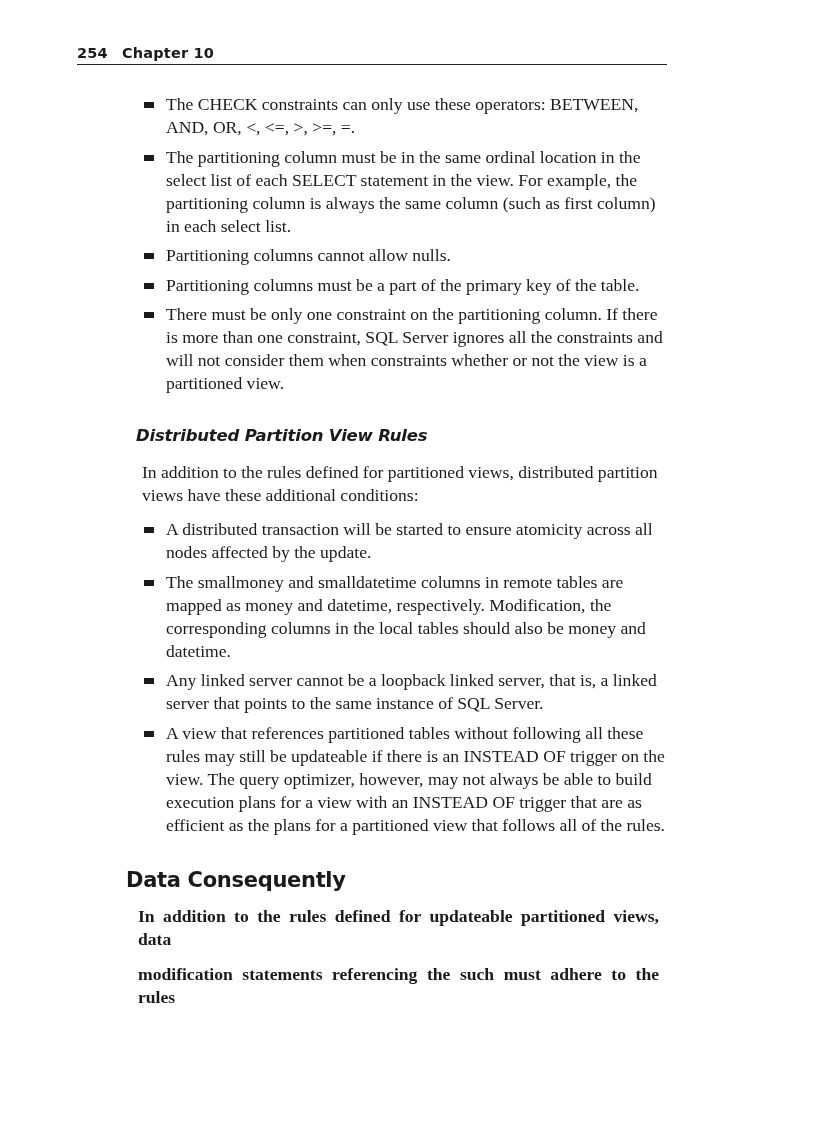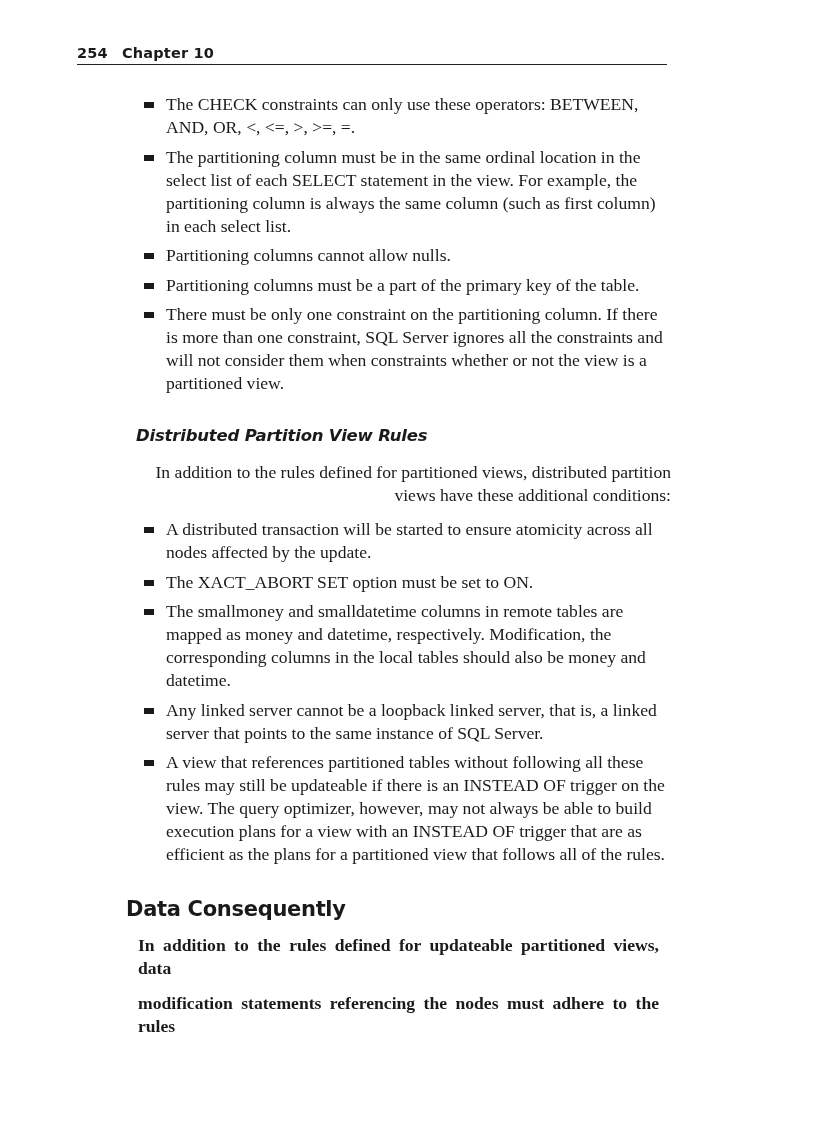--- a/index.html
+++ b/index.html
@@ -17,21 +17,21 @@
   }
   ul.bullets { list-style: none; margin: 0; padding: 0 0 0 40px; }
   ul.bullets li { position: relative; margin: 0 0 6.5px 0; }
   ul.bullets li .bullet {
     position: absolute; left: -22px; top: 9px; width: 10px; height: 6px; background: #1a1a1a;
   }
   .subhead {
     font-family: "DejaVu Sans", sans-serif; font-weight: bold; font-style: italic;
     font-size: 16.5px; line-height: 22px; margin: 30px 0 14px 10px; letter-spacing: -0.2px;
   }
-  p.para { margin: 0 0 11px 16px; text-align: right; }
+  p.para { margin: 0 0 11px 16px; }
   .h2 {
     font-family: "DejaVu Sans", sans-serif; font-weight: bold; font-size: 21px;
     line-height: 26px; margin: 30px 0 12px 0; letter-spacing: -0.3px;
   }
   p.justify { text-align: justify; text-align-last: justify; margin: 12px; font-weight: bold; }
 </style>
 </head>
 <body>
 
 <div class="header">
@@ -45,22 +45,22 @@
     <li><span class="bullet"></span><span>Partitioning columns cannot allow nulls.</span></li>
     <li><span class="bullet"></span><span>Partitioning columns must be a part of the primary key of the table.</span></li>
     <li><span class="bullet"></span><span>There must be only one constraint on the partitioning column. If there is more than one constraint, SQL Server ignores all the constraints and will not consider them when constraints whether or not the view is a partitioned view.</span></li>
   </ul>
 
   <div class="subhead">Distributed Partition View Rules</div>
   <p class="para">In addition to the rules defined for partitioned views, distributed partition views have these additional conditions:</p>
 
   <ul class="bullets">
     <li><span class="bullet"></span><span>A distributed transaction will be started to ensure atomicity across all nodes affected by the update.</span></li>
-    <li><span class="bullet"></span><span>The XACT_ABORT SET option must be set to ON.</span></li>
+    <li><span class="bullet"></span></li>
     <li><span class="bullet"></span><span>The smallmoney and smalldatetime columns in remote tables are mapped as money and datetime, respectively. Modification, the corresponding columns in the local tables should also be money and datetime.</span></li>
     <li><span class="bullet"></span><span>Any linked server cannot be a loopback linked server, that is, a linked server that points to the same instance of SQL Server.</span></li>
     <li><span class="bullet"></span><span>A view that references partitioned tables without following all these rules may still be updateable if there is an INSTEAD OF trigger on the view. The query optimizer, however, may not always be able to build execution plans for a view with an INSTEAD OF trigger that are as efficient as the plans for a partitioned view that follows all of the rules.</span></li>
   </ul>
 
   <div class="h2">Data Consequently</div>
   <p class="justify">In addition to the rules defined for updateable partitioned views, data</p>
-  <p class="justify">modification statements referencing the nodes must adhere to the rules</p>
+  <p class="justify">modification statements referencing the such must adhere to the rules</p>
 </div>
 
 </body></html>

